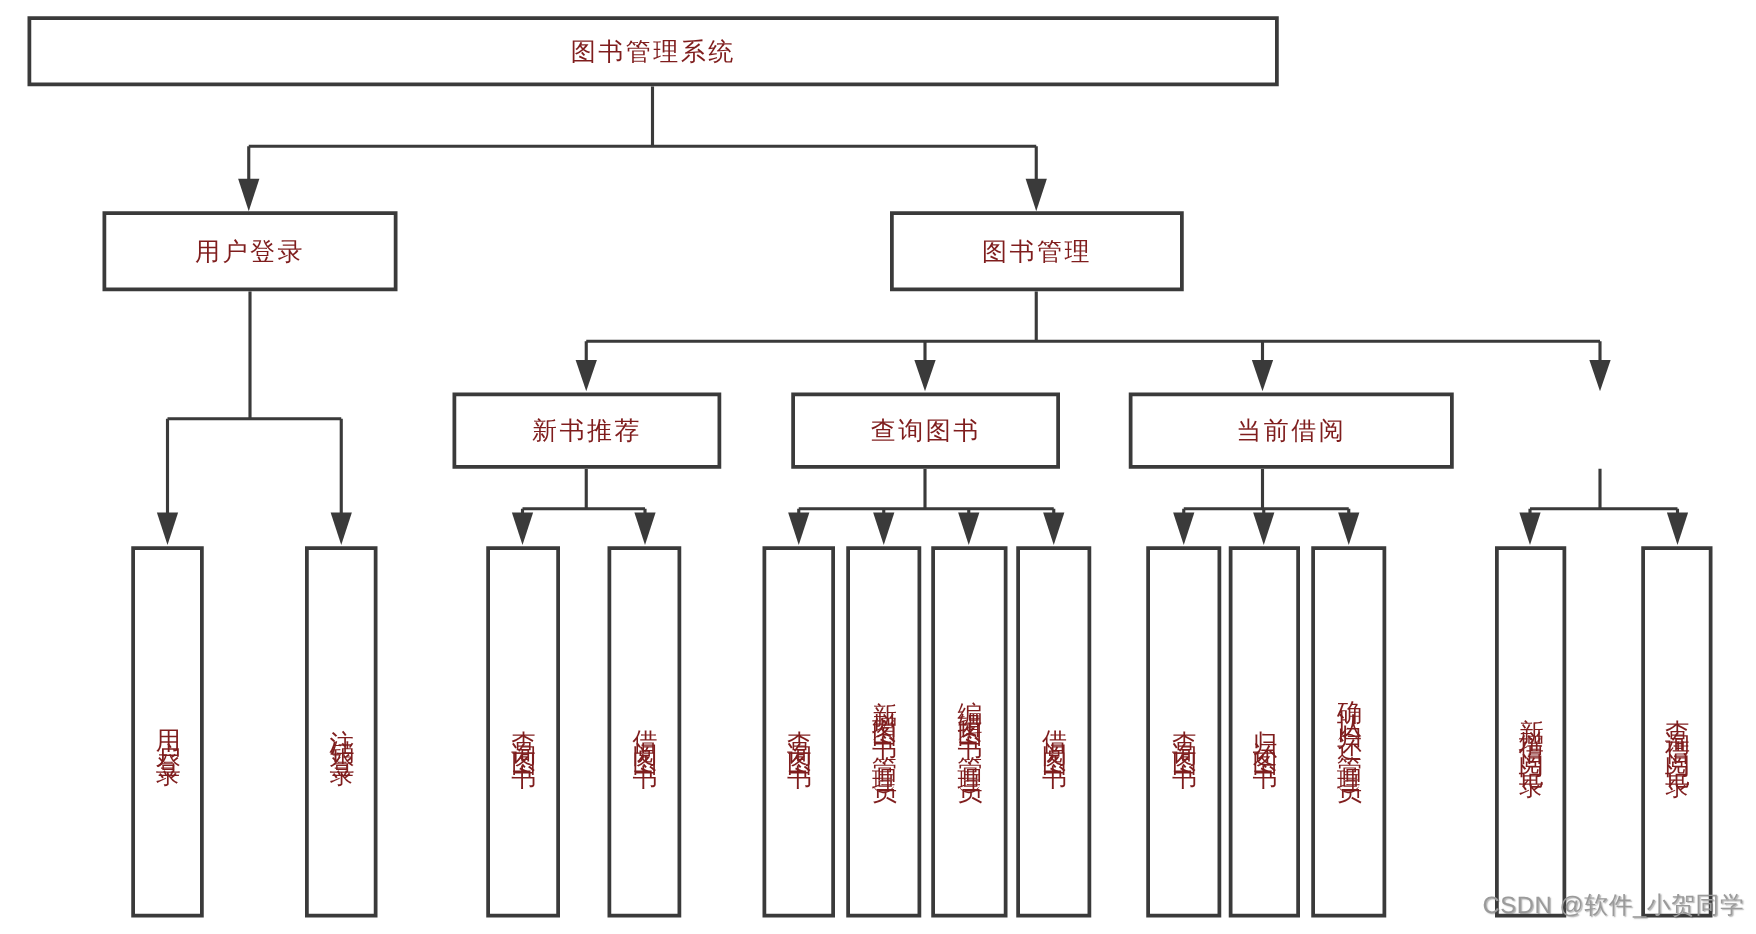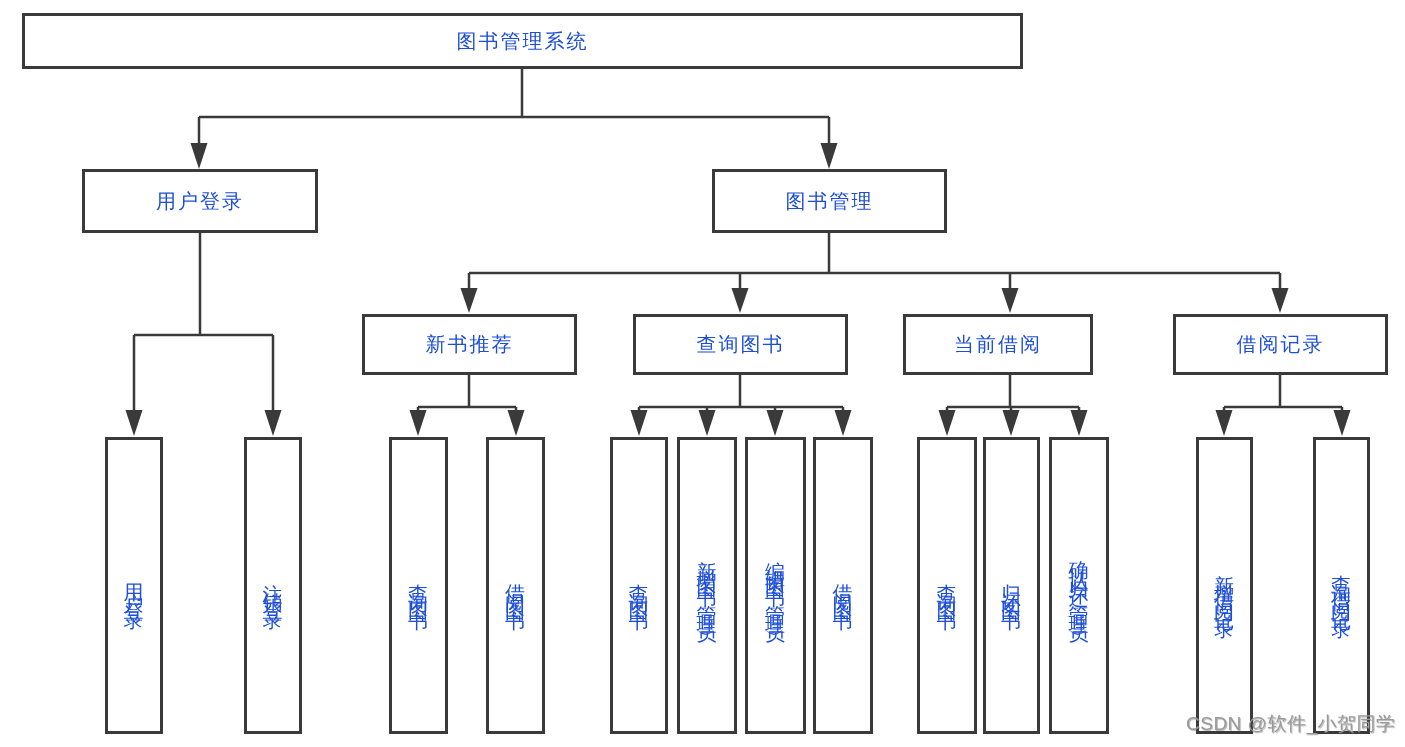--- a/index.html
+++ b/index.html
@@ -4,21 +4,21 @@
 <style>
   html,body{margin:0;padding:0;background:#ffffff;}
   .canvas{
     position:relative;width:1405px;height:747px;background:#ffffff;
     font-family:"Liberation Sans","DejaVu Sans",sans-serif;overflow:hidden;
   }
   .connectors{position:absolute;left:0;top:0;}
   .box{
     position:absolute;box-sizing:border-box;border:3px solid #3a3a3a;
     background:#ffffff;display:flex;align-items:center;justify-content:center;
-    color:#1d4ed8;
+    color:#7f1d1d;
   }
   .hlabel{font-size:20px;letter-spacing:2px;white-space:nowrap;}
   .vlabel{
     writing-mode:vertical-rl;text-orientation:mixed;
     font-size:20px;letter-spacing:9px;line-height:1;white-space:nowrap;
   }
   .watermark{
     position:absolute;left:1186px;top:711px;font-size:19px;color:#9a9a9a;
     letter-spacing:.5px;white-space:nowrap;z-index:5;
     text-shadow:1px 1px 1px rgba(80,80,80,.45);
@@ -72,25 +72,22 @@
   <div class="box" style="left:362px;top:314px;width:215px;height:61px">
     <span class="hlabel">新书推荐</span>
   </div>
 
   <div class="box" style="left:712px;top:169px;width:235px;height:64px">
     <span class="hlabel">图书管理</span>
   </div>
   <div class="box" style="left:633px;top:314px;width:215px;height:61px">
     <span class="hlabel">查询图书</span>
   </div>
-  <div class="box" style="left:903px;top:314px;width:190px;height:61px">
+  <div class="box" style="left:903px;top:314px;width:260px;height:61px">
     <span class="hlabel">当前借阅</span>
-  </div>
-  <div class="box" style="left:1173px;top:314px;width:215px;height:61px">
-    <span class="hlabel">借阅记录</span>
   </div>
 
   <div class="box" style="left:105px;top:437px;width:58px;height:297px">
     <span class="vlabel">用户登录</span>
   </div>
   <div class="box" style="left:244px;top:437px;width:58px;height:297px">
     <span class="vlabel">注销登录</span>
   </div>
 
   <div class="box" style="left:389px;top:437px;width:59px;height:297px">

